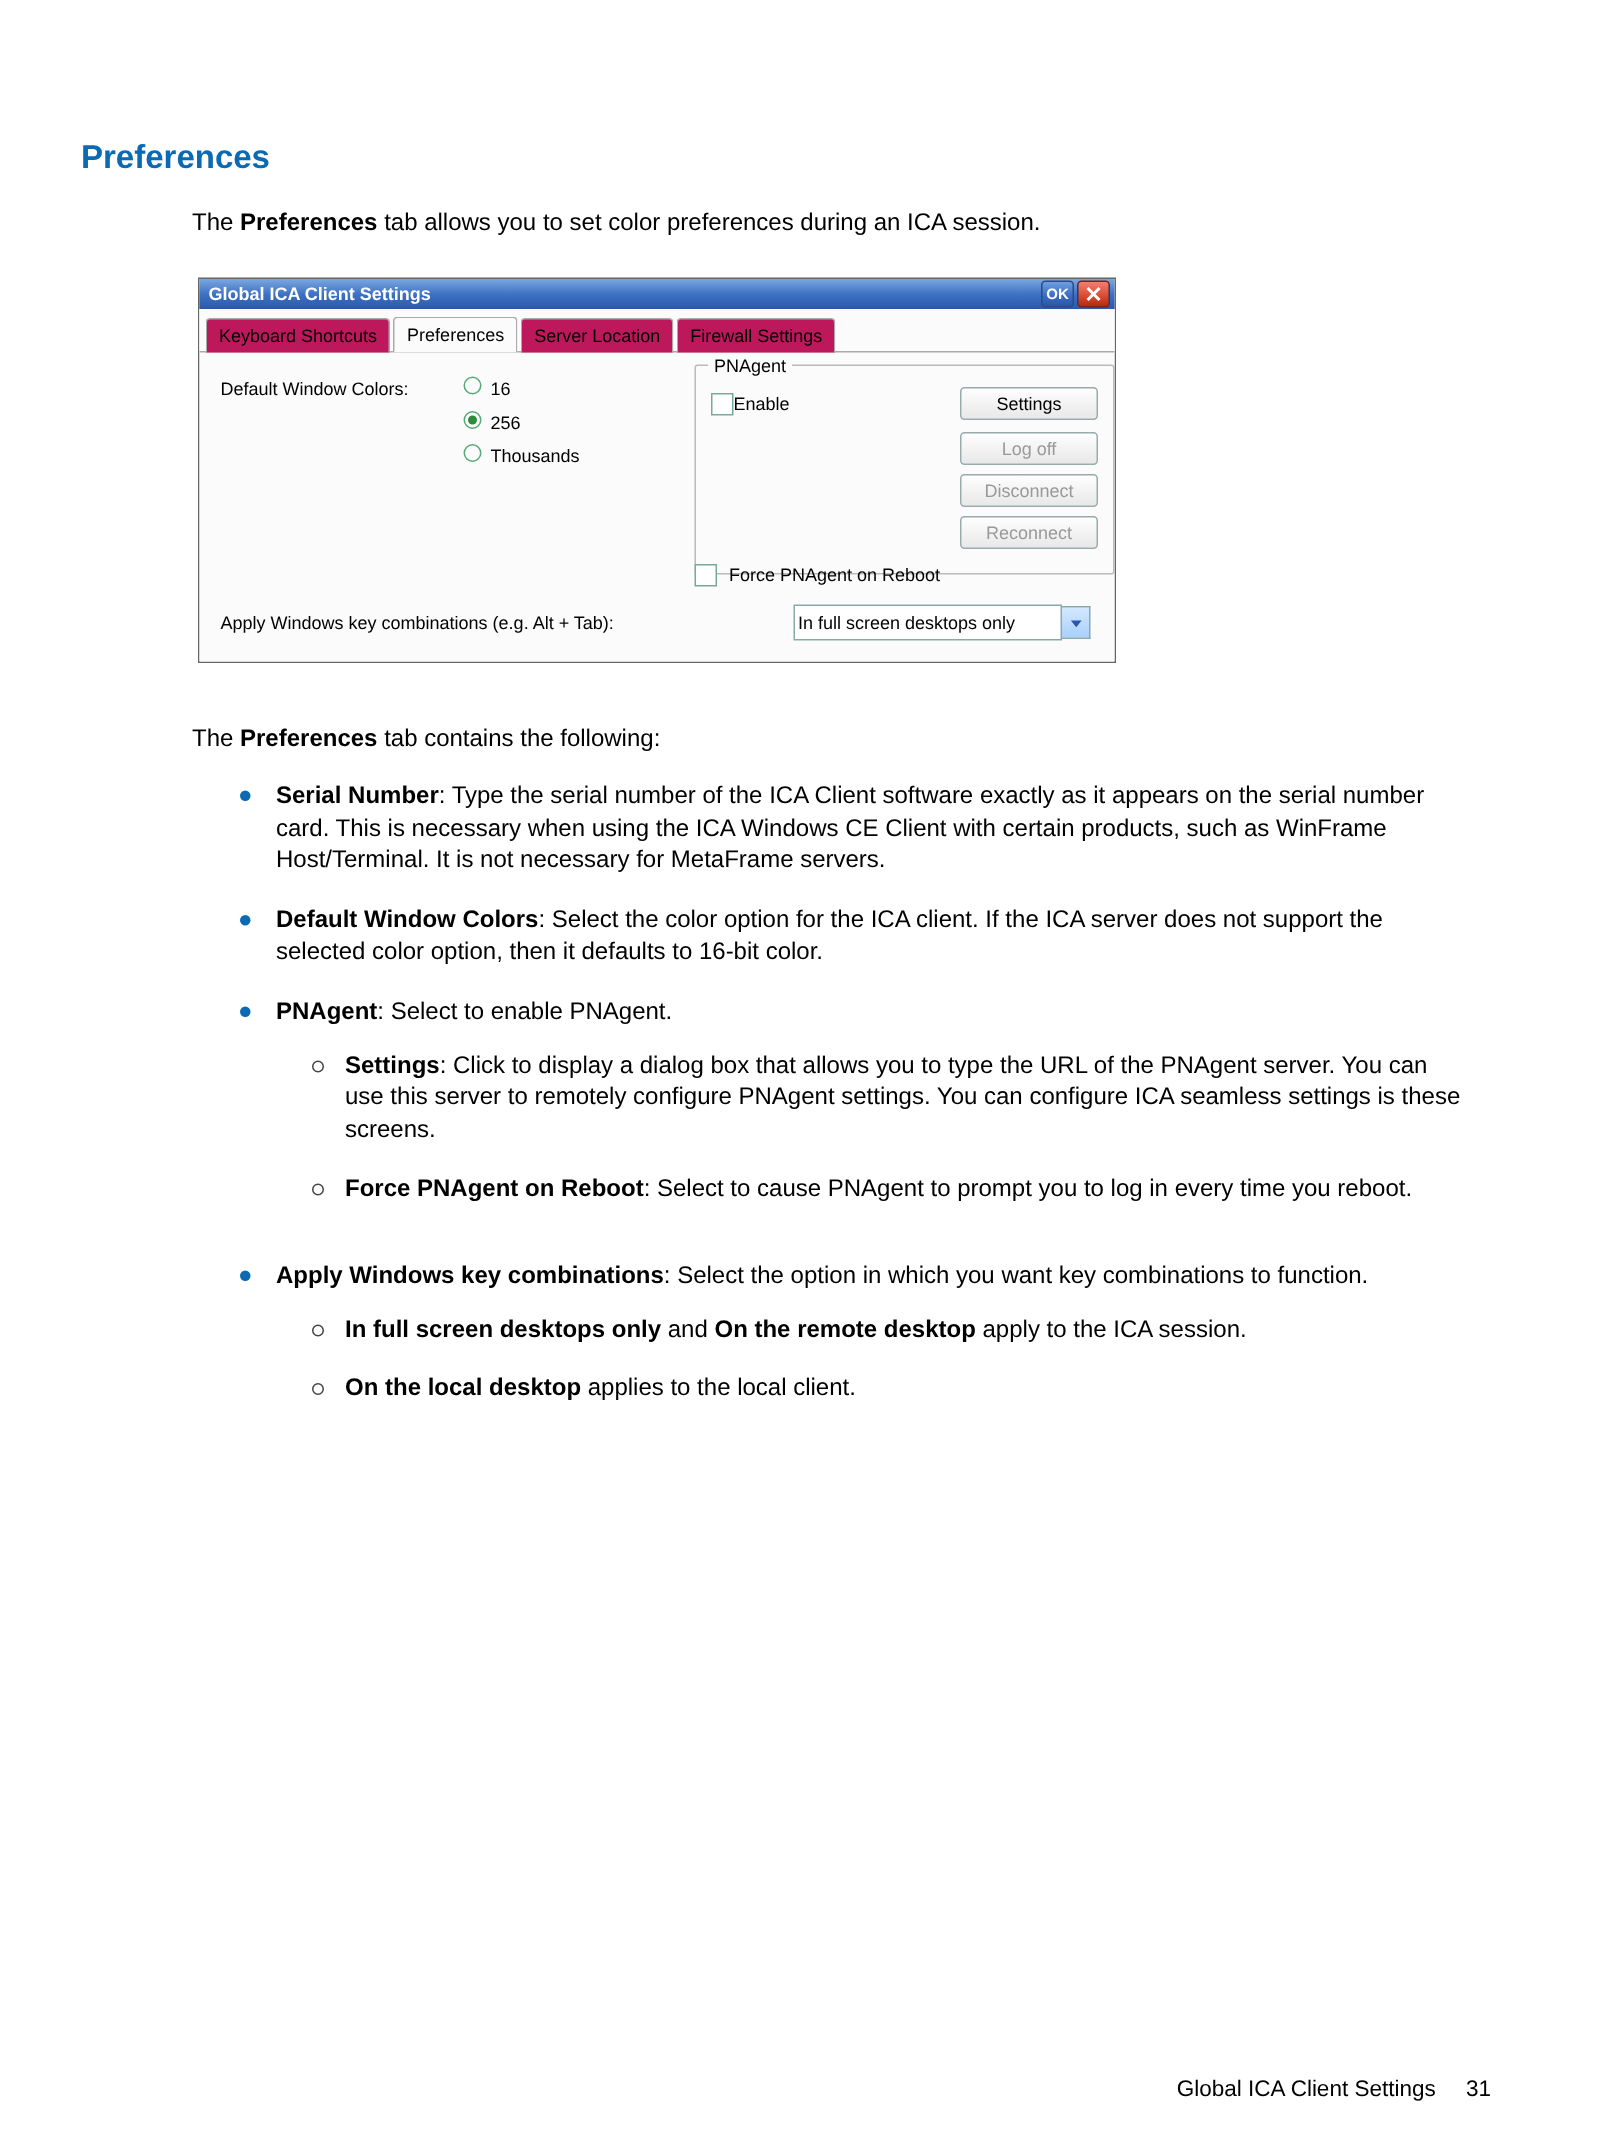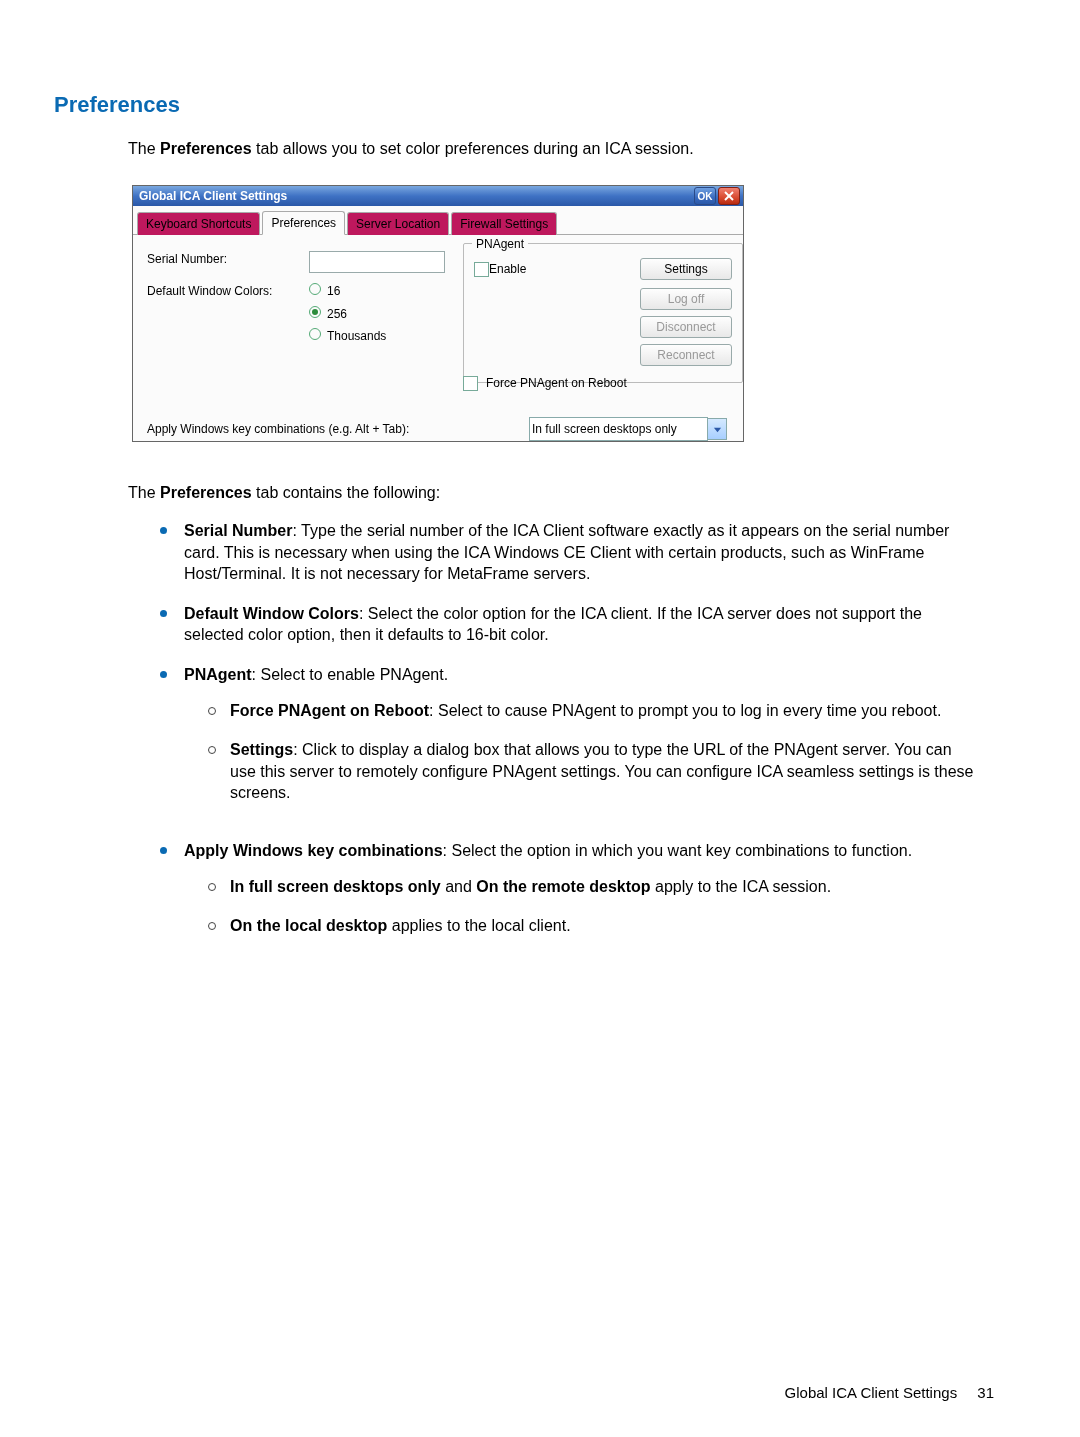--- a/index.html
+++ b/index.html
@@ -28,21 +28,21 @@
 .radio .dot{width:12px;height:12px;border:1px solid #5a7;border-radius:50%;position:relative;box-sizing:border-box}
 .radio.sel .dot:after{content:"";position:absolute;left:2px;top:2px;width:6px;height:6px;border-radius:50%;background:#2c8c3c}
 .group{position:absolute;left:330px;top:8px;width:258px;border:1px solid #bbb;border-radius:2px;padding:14px 10px 10px 10px}
 .group-title{position:absolute;top:-8px;left:8px;background:#fbfbfb;padding:0 4px;font-size:12px}
 .grow{display:flex;align-items:center;margin-bottom:8px}
 .grow2{display:flex;justify-content:flex-end;margin-bottom:6px}
 .chk{width:13px;height:13px;border:1px solid #7a9;background:#fff;display:inline-block;cursor:pointer}
 .btn{min-width:92px;height:22px;border:1px solid #9aa;border-radius:3px;background:linear-gradient(to bottom,#fefefe,#e8e8e8);font-size:12px;cursor:pointer}
 .btn[disabled]{color:#999;cursor:default}
 .force-row{position:absolute;left:330px;top:140px;display:flex;align-items:center;gap:8px;font-size:12px}
-.bottom-row{position:absolute;left:14px;bottom:0;width:580px;display:flex;align-items:center;font-size:12px}
+.bottom-row{position:absolute;left:14px;bottom:14px;width:580px;display:flex;align-items:center;font-size:12px}
 .select-wrap{margin-left:auto;display:flex;align-items:center}
 .select{height:20px;border:1px solid #8aa;background:#fff;font-size:12px;padding:1px 2px;width:173px}
 .sel-btn{width:18px;height:20px;border:1px solid #8aa;border-left:none;background:linear-gradient(to bottom,#d4e9ff,#a8cfff);display:flex;align-items:center;justify-content:center;cursor:pointer}
 .sel-btn svg{width:9px;height:9px}
 
 .after{margin:40px 0 0 74px}
 ul.top{list-style:none;padding:0;margin:14px 0 0 32px}
 ul.top>li{position:relative;padding:0 16px 18px 24px}
 ul.top>li:before{content:"";position:absolute;left:0;top:7px;width:7px;height:7px;border-radius:50%;background:#0a6ab3}
 ul.sub{list-style:none;padding:0;margin:14px 0 0 24px}
@@ -73,24 +73,20 @@
       </span>
     </div>
     <div class="dlg-body">
       <div class="tabstrip">
         <div class="tab">Keyboard Shortcuts</div>
         <div class="tab active">Preferences</div>
         <div class="tab">Server Location</div>
         <div class="tab">Firewall Settings</div>
       </div>
       <div class="panel">
-        <div class="row">
-          <div class="lbl">Serial Number:</div>
-          <input class="serial-input" value="" style="">
-        </div>
         <div class="row">
           <div class="lbl">Default Window Colors:</div>
           <div class="radios">
             <label class="radio">
                 <span class="dot"></span>
                 <span>16</span>
               </label>
             <label class="radio sel">
                 <span class="dot"></span>
                 <span>256</span>
@@ -143,22 +139,22 @@
 
   <div class="after">
     <p>
       <span>The </span><span class="bold">Preferences</span><span> tab contains the following:</span>
     </p>
     <ul class="top">
       <li><span class="bold">Serial Number</span><span>: Type the serial number of the ICA Client software exactly as it appears on the serial number card. This is necessary when using the ICA Windows CE Client with certain products, such as WinFrame Host/Terminal. It is not necessary for MetaFrame servers.</span></li>
       <li><span class="bold">Default Window Colors</span><span>: Select the color option for the ICA client. If the ICA server does not support the selected color option, then it defaults to 16-bit color.</span></li>
       <li><span class="bold">PNAgent</span><span>: Select to enable PNAgent.</span>
         <ul class="sub">
+          <li><span class="bold">Settings</span><span>: Click to display a dialog box that allows you to type the URL of the PNAgent server. You can use this server to remotely configure PNAgent settings. You can configure ICA seamless settings is these screens.</span></li>
           <li><span class="bold">Force PNAgent on Reboot</span><span>: Select to cause PNAgent to prompt you to log in every time you reboot.</span></li>
-          <li><span class="bold">Settings</span><span>: Click to display a dialog box that allows you to type the URL of the PNAgent server. You can use this server to remotely configure PNAgent settings. You can configure ICA seamless settings is these screens.</span></li>
         </ul>
       </li>
       <li><span class="bold">Apply Windows key combinations</span><span>: Select the option in which you want key combinations to function.</span>
         <ul class="sub">
           <li><span class="bold">In full screen desktops only</span><span> and </span><span class="bold">On the remote desktop</span><span> apply to the ICA session.</span></li>
           <li><span class="bold">On the local desktop</span><span> applies to the local client.</span></li>
         </ul>
       </li>
     </ul>
   </div>

